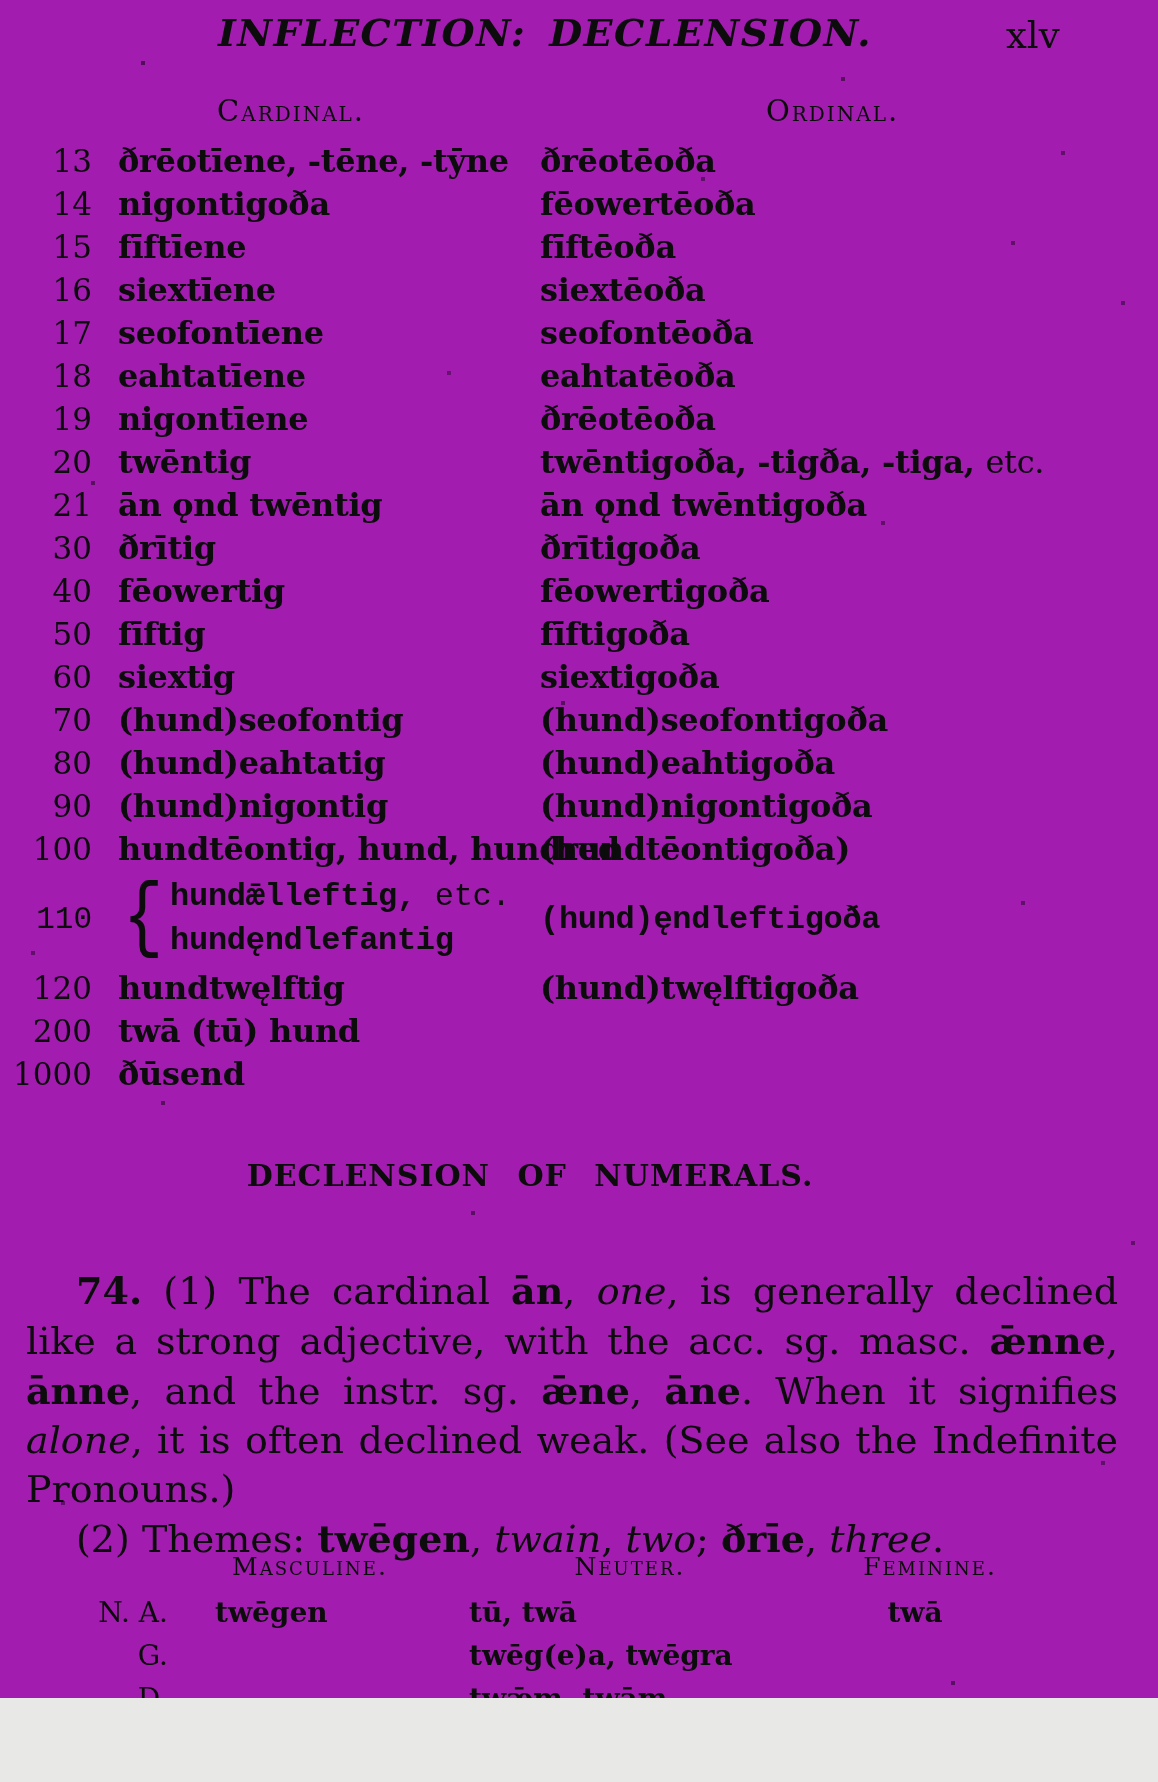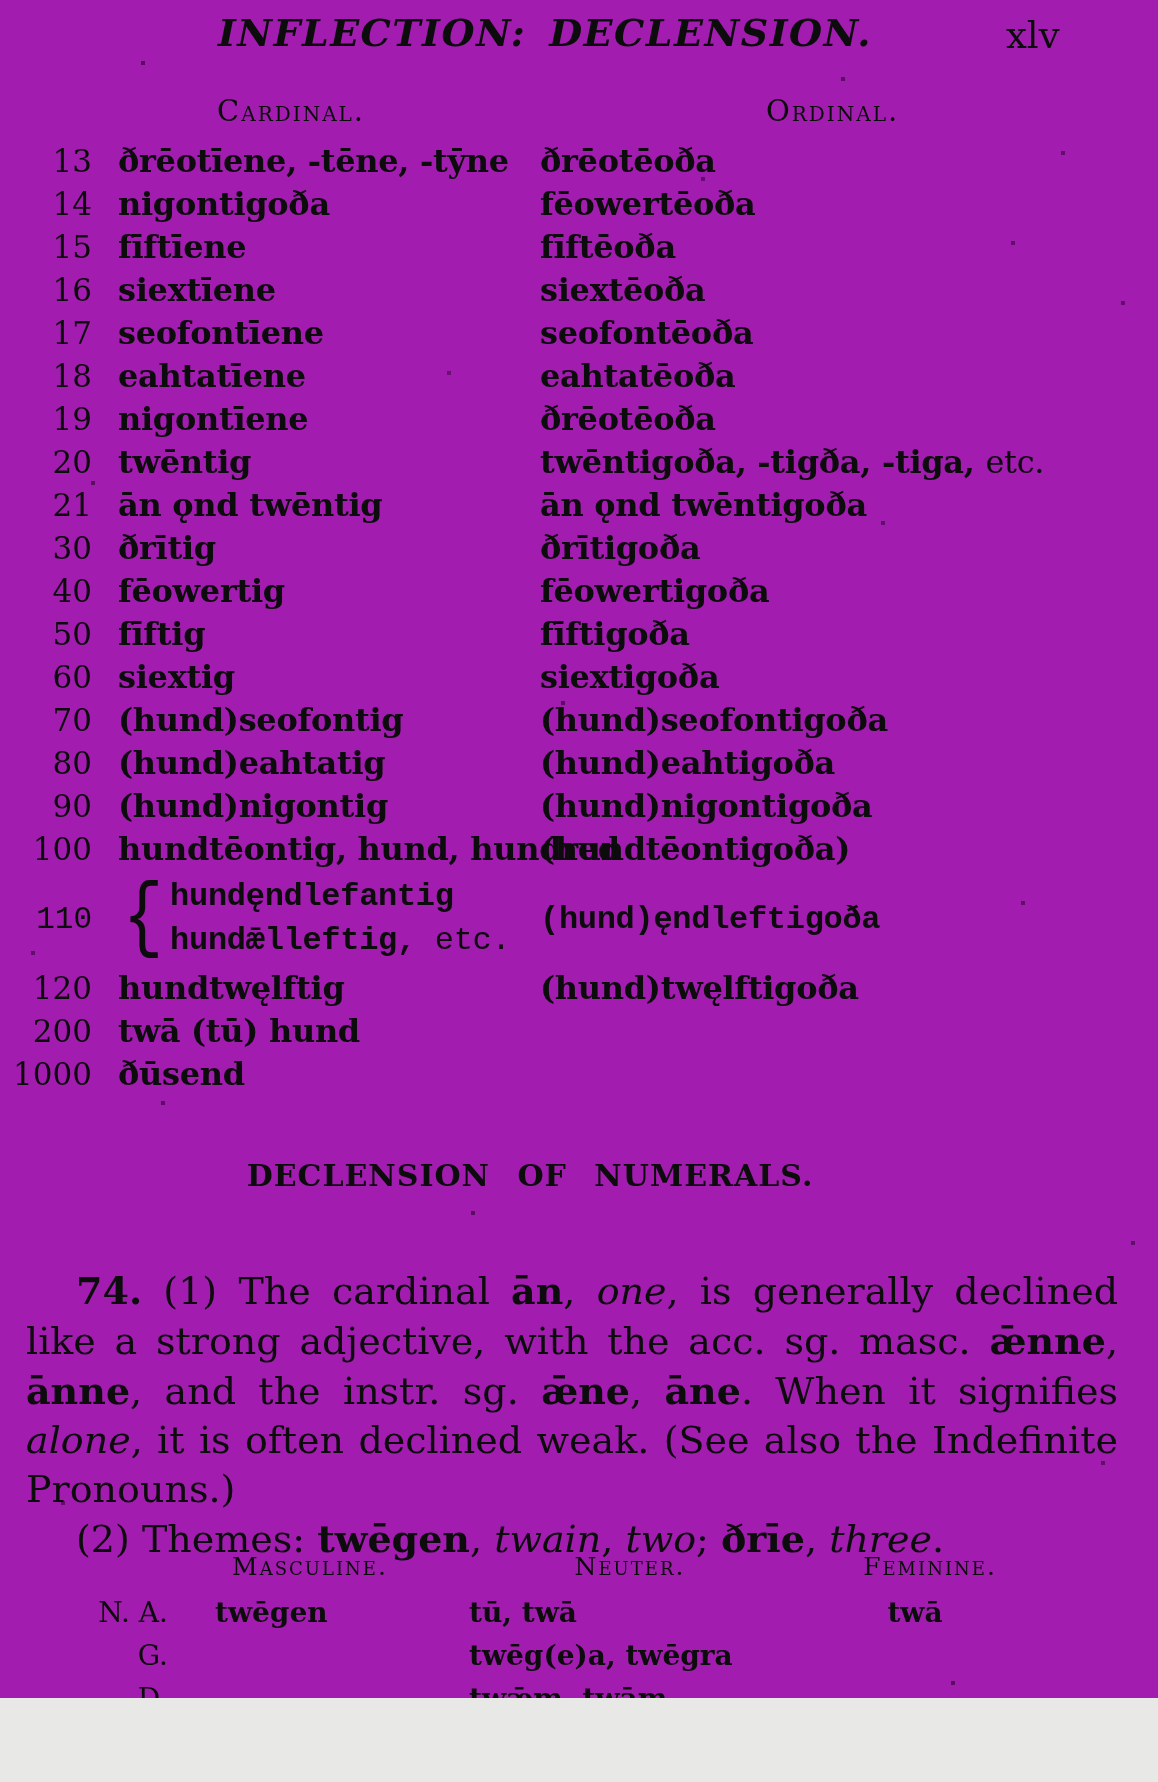--- a/index.html
+++ b/index.html
@@ -180,22 +180,22 @@
         <div class="num-row">
           <div class="cell-num">100</div>
           <div class="cell-card">hundtēontig, hund, hundred</div>
           <div class="cell-ord">(hundtēontigoða)</div>
         </div>
         <div class="num-row tall">
           <div class="cell-num">110</div>
           <div class="cell-card">
             <span class="brace">{</span>
             <span class="card-lines">
+              <span class="card-line">hundǣlleftig, <span class="etc">etc.</span></span>
               <span class="card-line">hundęndlefantig</span>
-              <span class="card-line">hundǣlleftig, <span class="etc">etc.</span></span>
             </span>
           </div>
           <div class="cell-ord">(hund)ęndleftigoða</div>
         </div>
         <div class="num-row">
           <div class="cell-num">120</div>
           <div class="cell-card">hundtwęlftig</div>
           <div class="cell-ord">(hund)twęlftigoða</div>
         </div>
         <div class="num-row">

